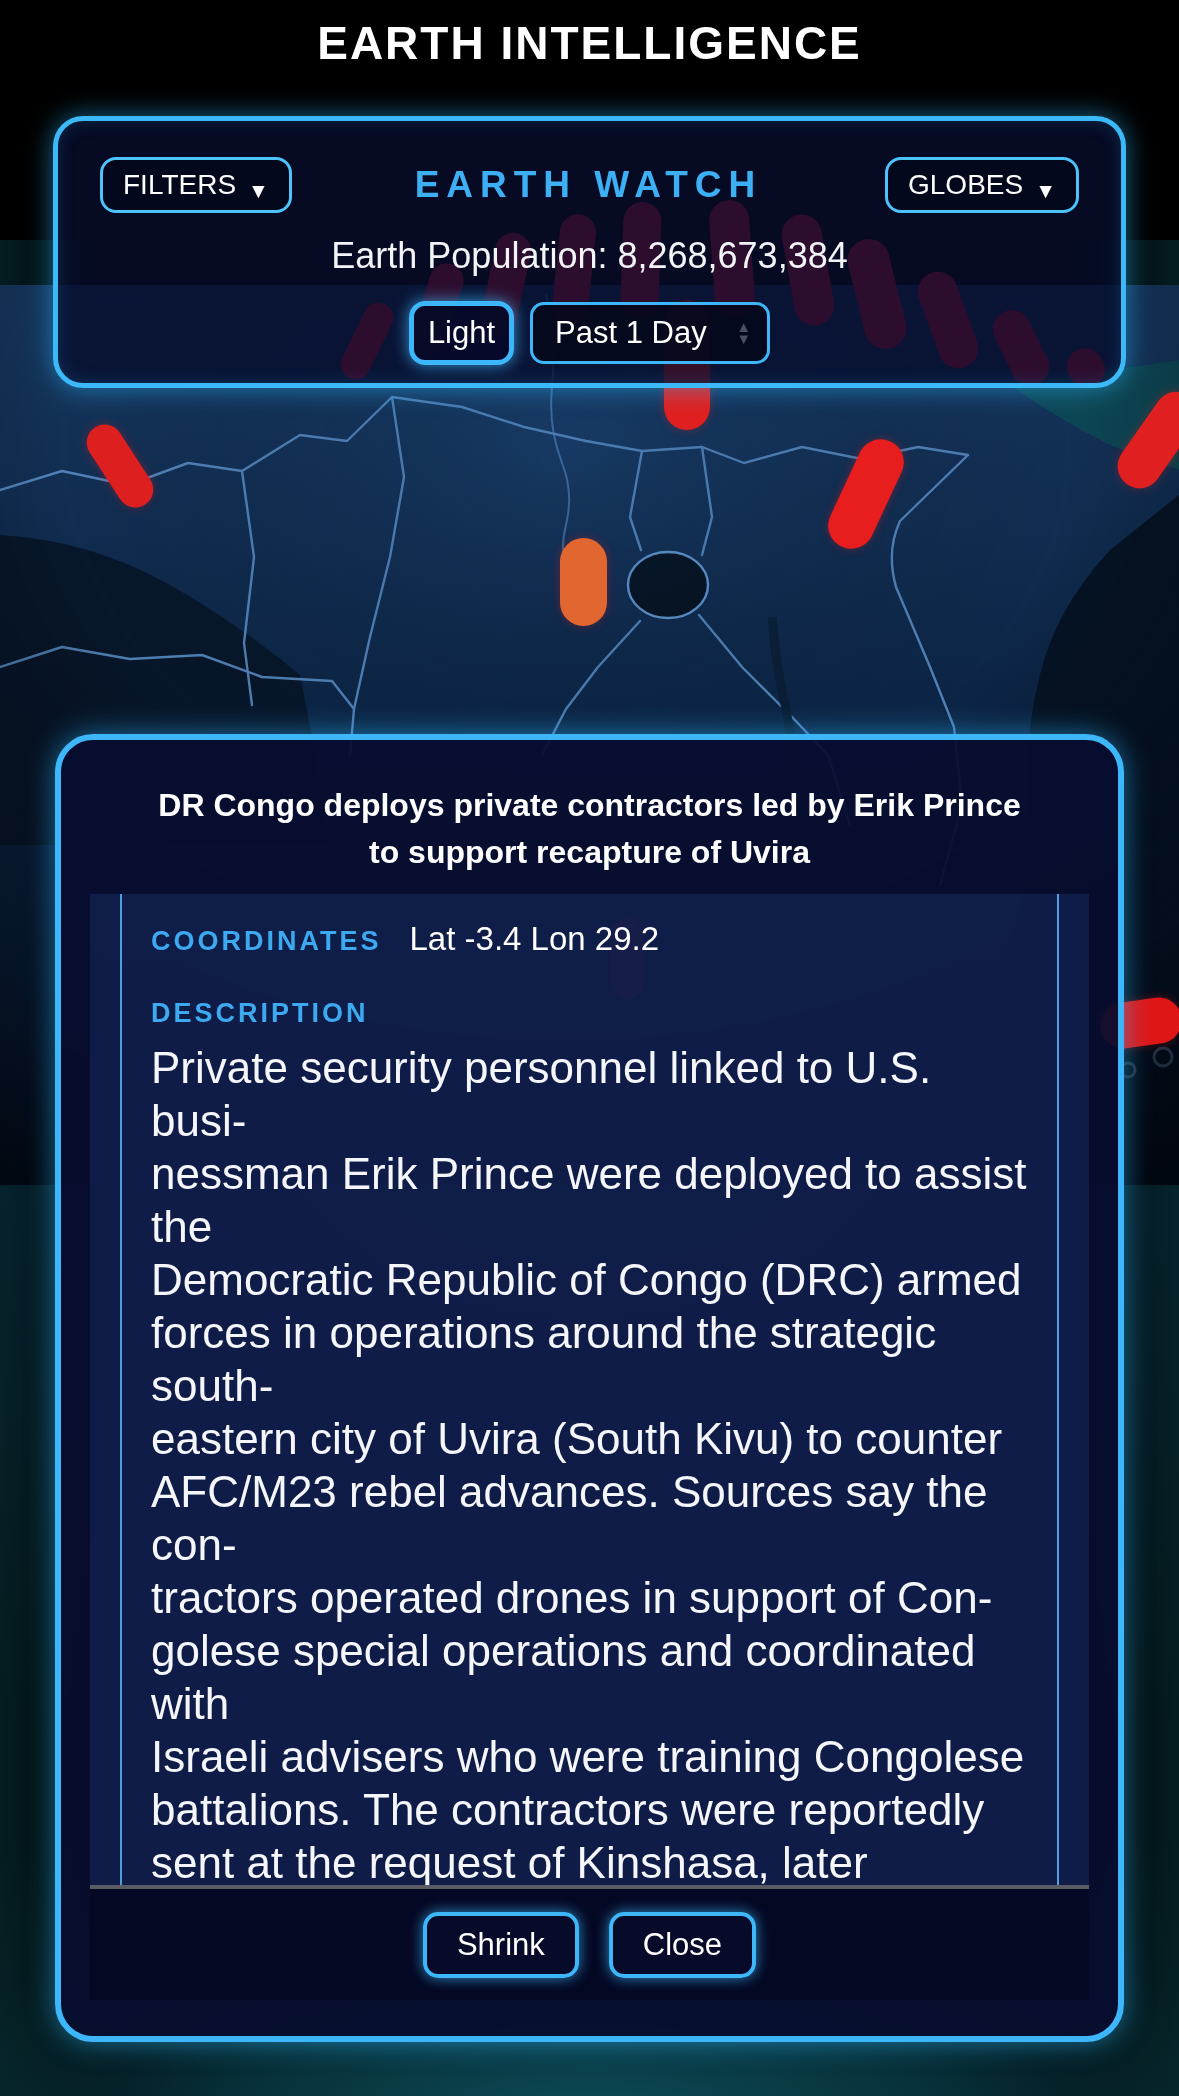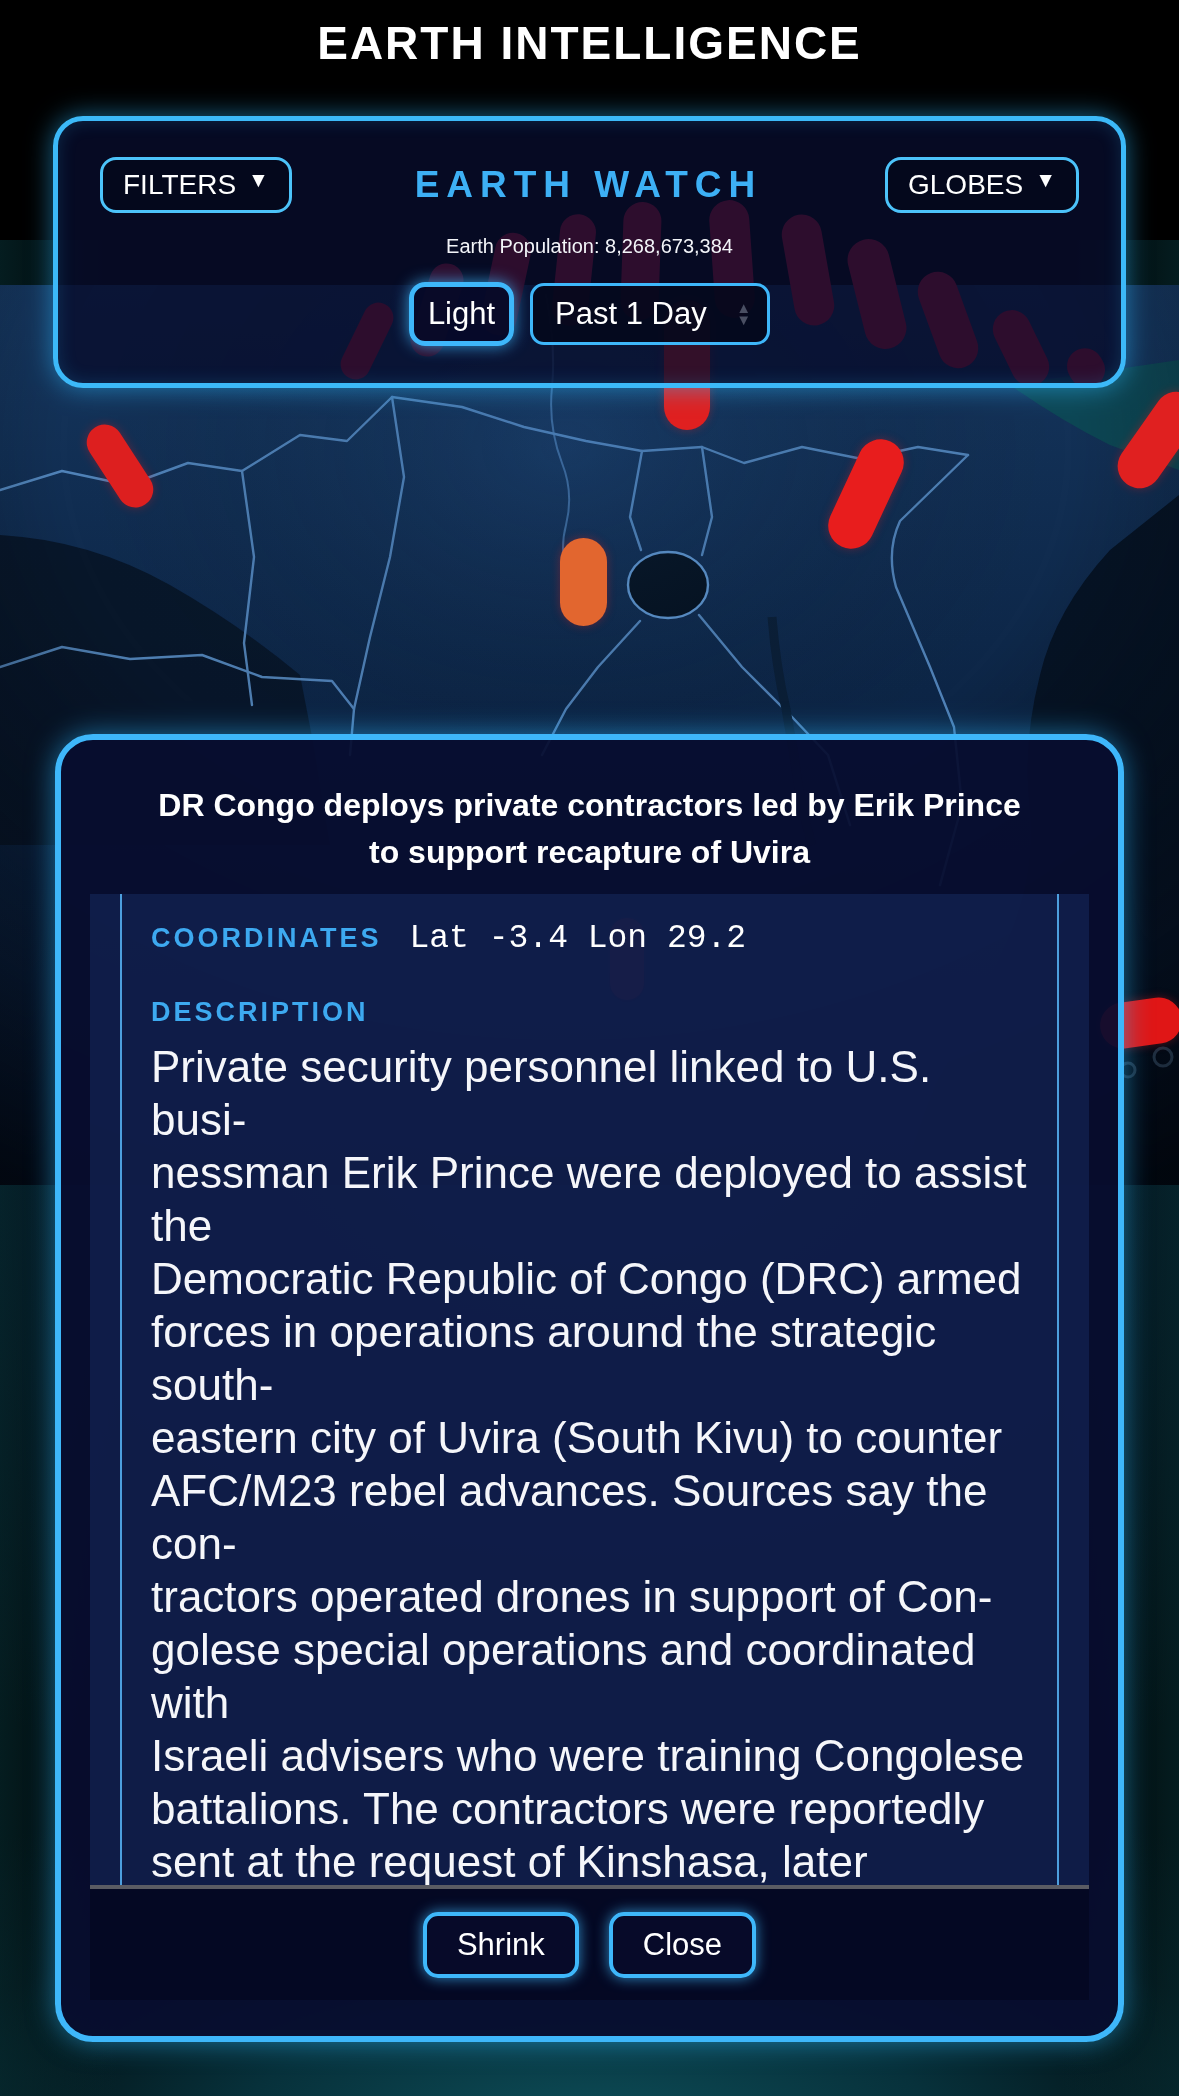--- a/index.html
+++ b/index.html
@@ -27,26 +27,26 @@
   .bar-faint{position:absolute;}
 
   
   .panel{position:absolute;left:53px;top:116px;width:1073px;height:272px;z-index:4;
       box-sizing:border-box;border:5px solid #3cb9f8;border-radius:30px;
       background:rgba(8,12,44,0.80);
       box-shadow:0 0 26px rgba(45,185,255,0.55), inset 0 0 18px rgba(45,185,255,0.18);
       display:flex;flex-direction:column;align-items:center;}
   .panel-row1{width:100%;box-sizing:border-box;display:flex;align-items:center;
       justify-content:space-between;padding:36px 42px 0 42px;}
-  .pill-btn{display:flex;align-items:flex-start;gap:12px;box-sizing:border-box;
+  .pill-btn{display:flex;align-items:flex-end;gap:12px;box-sizing:border-box;
       border:3.5px solid #4cc3fa;border-radius:16px;background:rgba(3,7,24,0.65);
       padding:9px 20px;color:#fff;font-size:28px;cursor:pointer;}
   .pill-btn .tri{font-size:21px;line-height:1;color:#fff;}
   .watch-title{color:#3db0f5;font-size:37px;font-weight:bold;letter-spacing:7px;}
-  .population{margin-top:22px;color:#f2f4f8;font-size:20px;}
+  .population{margin-top:22px;color:#f2f4f8;font-size:36px;}
   .panel-row3{margin-top:24px;display:flex;align-items:center;gap:16px;}
   .light-btn{box-sizing:border-box;border:5px solid #3eb7fa;border-radius:16px;
       background:rgba(6,10,40,0.92);padding:9px 14px;color:#fff;font-size:31px;
       box-shadow:0 0 16px rgba(62,183,250,0.8);cursor:pointer;}
   .select{box-sizing:border-box;width:240px;border:3.5px solid #3eb7fa;border-radius:14px;
       background:rgba(5,8,27,0.88);padding:10px 16px 10px 22px;color:#fff;font-size:31px;
       display:flex;align-items:center;justify-content:space-between;cursor:pointer;}
   .updown{display:flex;flex-direction:column;align-items:center;color:#4a4f63;
       font-size:15px;line-height:12px;}
 
@@ -58,21 +58,21 @@
       display:flex;flex-direction:column;align-items:center;overflow:hidden;}
   .modal-title{margin-top:42px;width:1000px;text-align:center;color:#fff;
       font-size:32px;font-weight:bold;line-height:47px;white-space:pre-line;}
   .content{margin-top:18px;width:999px;flex:1 1 auto;box-sizing:border-box;
       background:rgba(28,56,116,0.38);overflow:hidden;}
   .content-inner{box-sizing:border-box;height:100%;margin:0 30px;
       border-left:2px solid #4d9fde;border-right:2px solid #4d9fde;
       padding:26px 22px 10px 29px;}
   .coords-row{display:flex;align-items:baseline;gap:28px;}
   .blue-label{color:#3da9f0;font-size:27px;font-weight:bold;letter-spacing:3px;}
-  .coords-value{color:#fff;font-size:33px;font-family:Liberation Mono, monospace;}
+  .coords-value{color:#fff;font-size:33px;}
   .desc-label{margin-top:40px;}
   .desc-text{margin-top:12px;color:#f5f6fa;font-size:44px;line-height:53px;white-space:pre-line;}
   .modal-footer{width:999px;height:115px;flex:0 0 auto;box-sizing:border-box;
       background:rgba(5,8,34,0.88);border-top:4px solid #5a5b63;
       display:flex;align-items:center;justify-content:center;gap:30px;margin-bottom:36px;}
   .footer-btn{box-sizing:border-box;border:4.5px solid #3eb7fa;border-radius:15px;
       background:rgba(7,11,42,0.95);padding:11px 30px;color:#fff;font-size:31px;
       box-shadow:0 0 14px rgba(62,183,250,0.75);cursor:pointer;}
 </style>
 </head>

